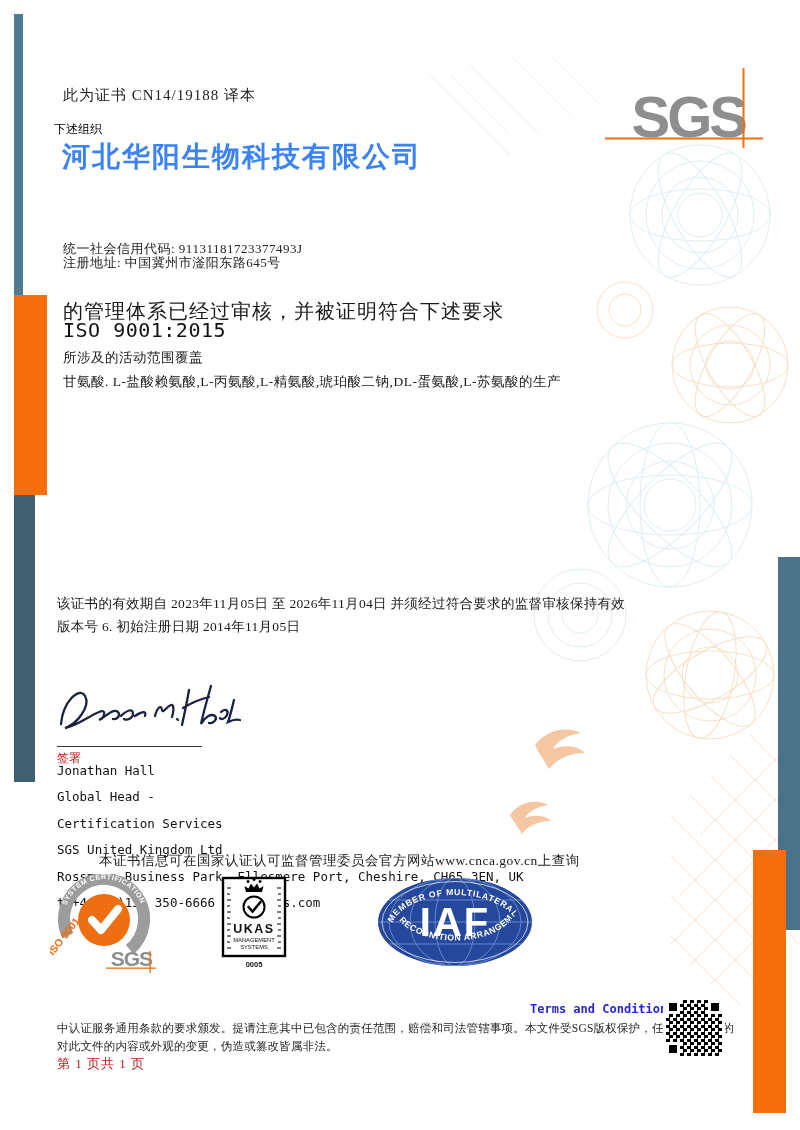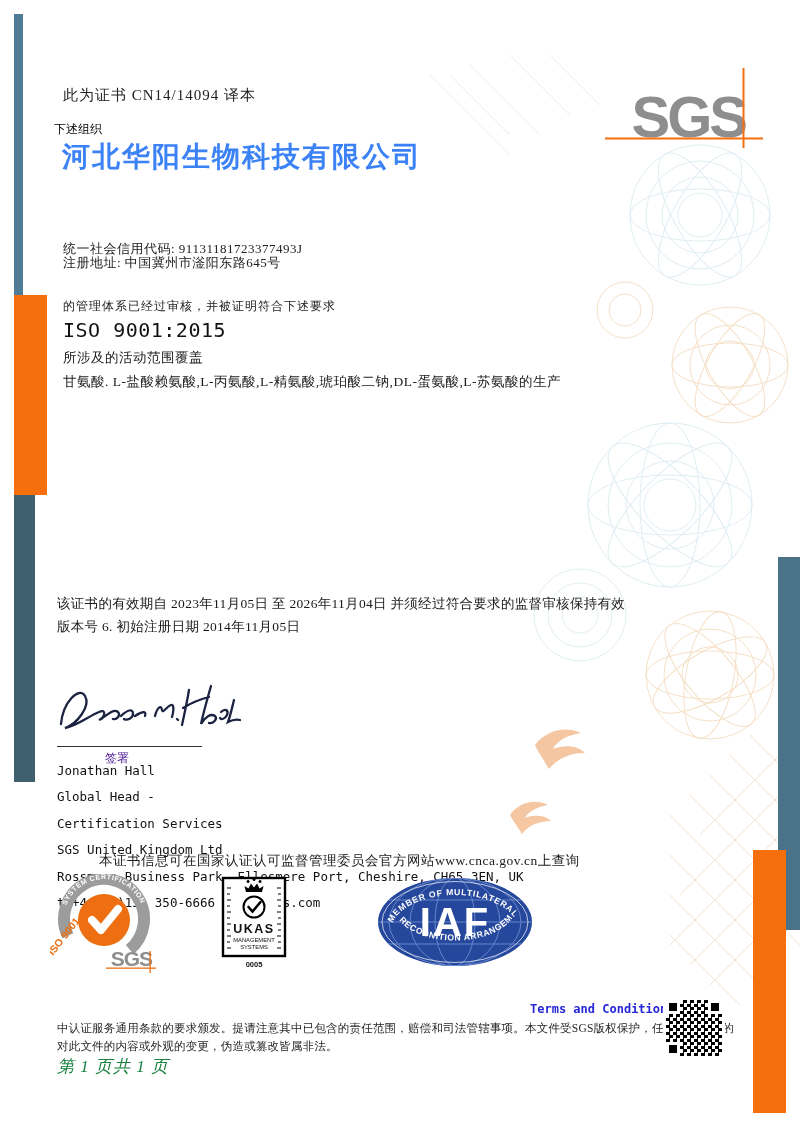--- a/index.html
+++ b/index.html
@@ -11,33 +11,33 @@
   .bar-top-left{left:14px;top:14px;width:9px;height:281px;background:#4e7b95;}
   .bar-left-orange{left:14px;top:295px;width:33px;height:200px;background:#f5700d;}
   .bar-left-dark{left:14px;top:495px;width:21px;height:287px;background:#3f606f;}
   .bar-right-teal{left:778px;top:557px;width:22px;height:373px;background:#4a7389;}
   .bar-right-orange{left:753px;top:850px;width:33px;height:263px;background:#f5700d;}
   
   .t-note{left:63px;top:86px;font-size:15px;letter-spacing:1px;color:#222;}
   .t-orgintro{left:54px;top:121px;font-size:12px;color:#000000;}
   .t-company{left:62px;top:138px;font-size:28px;font-weight:600;letter-spacing:2px;color:#3b82f6;}
   .t-info{font-size:13px;color:#222;letter-spacing:.5px;}
-  .t-audit{left:63px;top:298px;font-size:12px;color:#1a1a1a;letter-spacing:1px;font-family:Liberation Serif, serif;}
+  .t-audit{left:63px;top:298px;font-size:20px;color:#1a1a1a;letter-spacing:1px;font-family:Liberation Serif, serif;}
   .t-standard{left:63px;top:318px;font-size:20px;font-family:"DejaVu Sans Mono",monospace;color:#111;letter-spacing:.5px;}
   .t-scope{font-size:13.5px;color:#1a1a1a;letter-spacing:.5px;}
   .t-valid{font-size:13.5px;color:#1a1a1a;letter-spacing:.3px;}
   .mono{font-family:"DejaVu Sans Mono",monospace;}
   .t-contact{left:57px;top:764px;font-size:12.5px;line-height:13.2px;color:#111;white-space:pre;}
   .sig-rule{left:57px;top:746px;width:145px;height:0;border-top:1.6px solid #333;}
-  .t-siglabel{left:57px;top:750px;font-size:12px;color:#4c1d95;margin-left:48px;}
+  .t-siglabel{left:57px;top:750px;font-size:12px;color:#b91c1c;}
   .t-cnca{left:57px;top:852px;font-size:13.5px;color:#1a1a1a;letter-spacing:.5px;margin-left:42px;}
   .t-foot{font-size:11.5px;color:#262626;letter-spacing:.2px;}
   .t-link{left:530px;top:1002px;font-size:12px;font-weight:bold;color:#2626d8;
           font-family:"DejaVu Sans Mono",monospace;text-decoration:none;}
-  .t-page{left:57px;top:1055px;font-size:17px;color:#15803d;letter-spacing:1px;font-style:italic;}
+  .t-page{left:57px;top:1055px;font-size:13px;color:#b91c1c;letter-spacing:1px;}
   
   .qr{left:666px;top:1000px;width:56px;height:56px;background:
       conic-gradient(#000 25%,#fff 0 50%,#000 0 75%,#fff 0) 0 0/7px 7px;outline:3px solid #fff;}
   .qr .finder{position:absolute;width:14px;height:14px;background:#000;
       box-shadow:inset 0 0 0 3px #fff,inset 0 0 0 6px #000;}
   .qr .f1{left:0;top:0;} .qr .f2{right:0;top:0;} .qr .f3{left:0;bottom:0;}
   .deco{position:absolute;left:370px;top:55px;pointer-events:none;}
   svg text{font-family:"Liberation Sans",sans-serif;}
 </style>
 </head>
@@ -98,21 +98,21 @@
   <div class="bar bar-left-dark"></div>
   <div class="bar bar-right-teal"></div>
   <div class="bar bar-right-orange"></div>
 
   <svg class="abs" style="left:600px;top:60px;" width="200" height="95">
     <text x="145" y="77" text-anchor="end" font-size="58" font-weight="bold" fill="#8e8e8e" letter-spacing="-3">SGS</text>
     <rect x="5" y="77.5" width="158" height="2" fill="#f5700d"></rect>
     <rect x="142.5" y="8" width="2" height="80" fill="#f5700d"></rect>
   </svg>
 
-  <div class="abs t-note">此为证书 CN14/14094 译本</div>
+  <div class="abs t-note">此为证书 CN14/19188 译本</div>
   <div class="abs t-orgintro">下述组织</div>
   <div class="abs t-company">河北华阳生物科技有限公司</div>
 
   <div class="abs t-info" style="left:63px;top:231px;margin-top:9px;">统一社会信用代码: 91131181723377493J</div>
   <div class="abs t-info" style="left:63px;top:254px;">注册地址: 中国冀州市滏阳东路645号</div>
   <div class="abs t-audit">的管理体系已经过审核，并被证明符合下述要求</div>
   <div class="abs t-standard">ISO 9001:2015</div>
 
   <div class="abs t-scope" style="left:63px;top:349px;">所涉及的活动范围覆盖</div>
   <div class="abs t-scope" style="left:63px;top:373px;">甘氨酸. L-盐酸赖氨酸,L-丙氨酸,L-精氨酸,琥珀酸二钠,DL-蛋氨酸,L-苏氨酸的生产</div>

